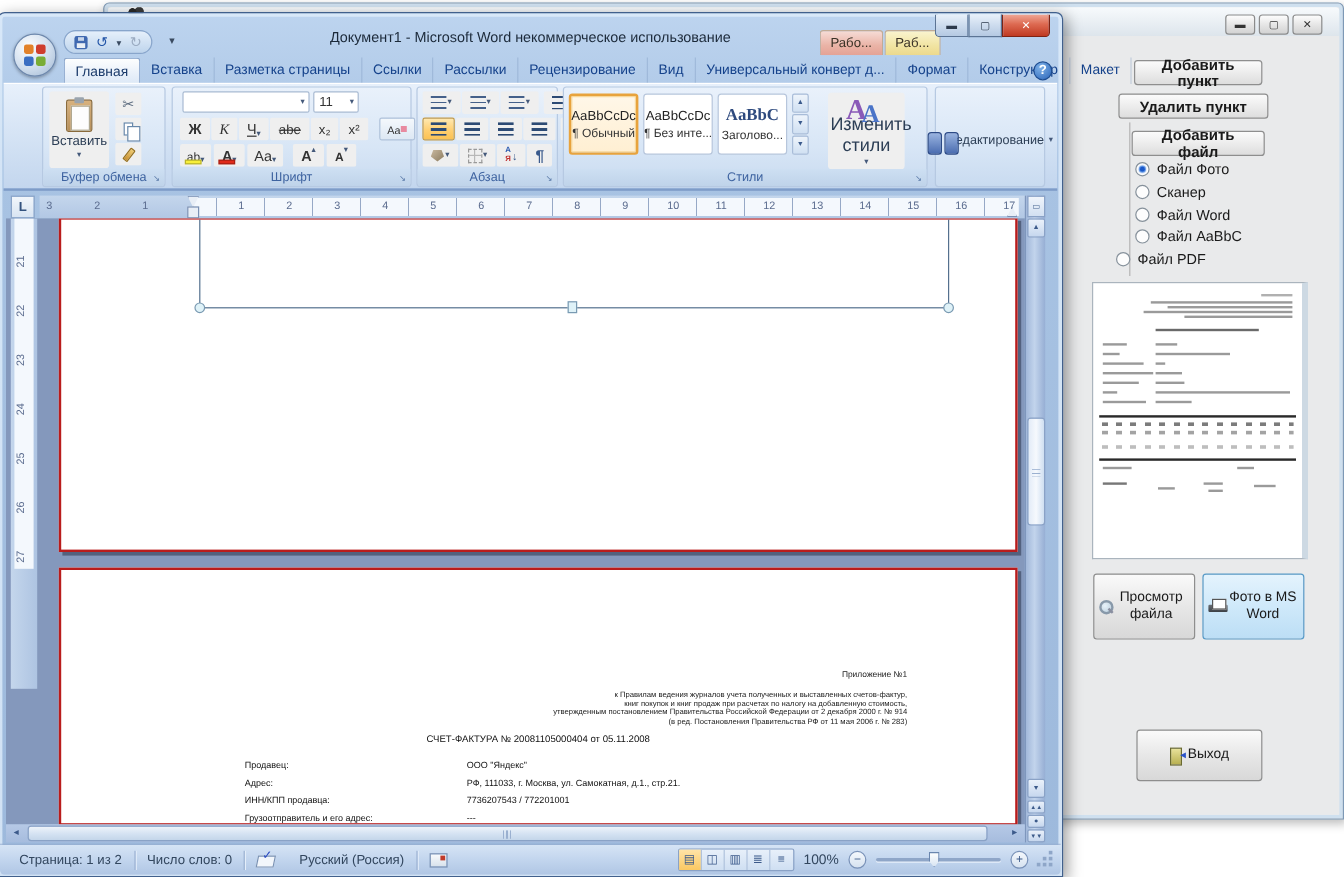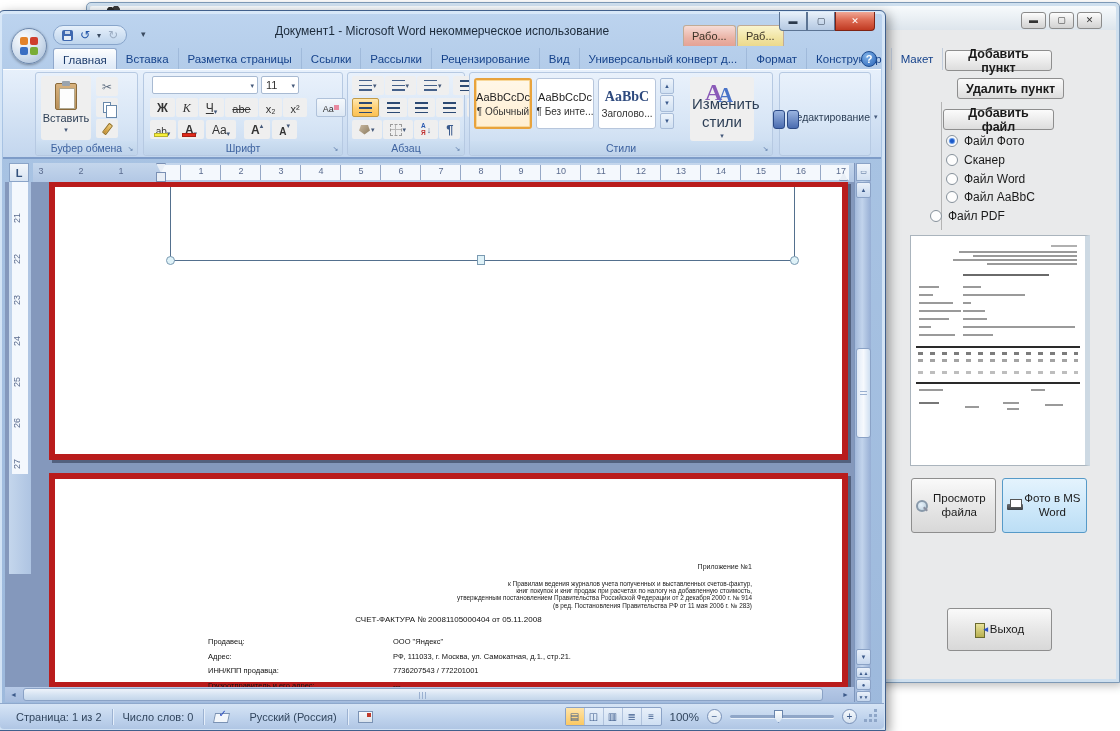--- a/index.html
+++ b/index.html
@@ -176,21 +176,21 @@
     clip-path:polygon(0 0,100% 0,50% 100%);}
   .indent-marker::after{content:"";position:absolute;left:0;bottom:0;width:8px;height:8px;background:#e8eef6;border:1px solid #7a90b4;}
   .rmargin-marker{position:absolute;left:806px;top:9px;width:9px;height:9px;background:#e8eef6;border:1px solid #7a90b4;
     clip-path:polygon(50% 0,100% 100%,0 100%);}
   .vruler{position:absolute;left:4px;top:0px;width:22px;height:392px;background:linear-gradient(90deg,#c4d6ec,#aec4e2);}
   .vruler-white{position:absolute;left:3px;top:0;width:16px;height:292px;background:#f4f8fd;}
   .vnum{position:absolute;left:2px;width:12px;text-align:center;font-size:9px;color:#5a6b8e;transform:rotate(-90deg);}
 
   
   .doc-area{position:absolute;left:6px;top:171px;width:849px;height:505px;background:#8498bc;overflow:hidden;}
-  .page{position:absolute;left:44px;width:799px;background:#fff;border:6px solid #b91c1c;box-shadow:3px 3px 0 rgba(25,32,50,.45);}
+  .page{position:absolute;left:44px;width:799px;background:#fff;border:2px solid #b91c1c;box-shadow:3px 3px 0 rgba(25,32,50,.45);}
   .page1{top:-1px;height:279px;}
   .page2{top:291px;height:215px;}
   .selline-v{position:absolute;width:1px;background:#54708e;top:0;height:74px;}
   .selline-h{position:absolute;height:1px;background:#54708e;top:73px;left:115px;width:625px;}
   .handle-circle{position:absolute;width:9px;height:9px;border-radius:50%;background:#dff2f8;border:1px solid #7a9ab2;top:69px;}
   .handle-square{position:absolute;width:8px;height:10px;background:#dff2f8;border:1px solid #7a9ab2;top:68px;left:422px;}
   .doc-appendix{position:absolute;right:90px;top:84px;font-size:7px;color:#1a1a1a;}
   .doc-preamble{position:absolute;right:90px;top:101px;text-align:right;font-size:6.4px;line-height:7.2px;color:#1a1a1a;}
   .doc-title{position:absolute;left:0;right:0;top:136px;text-align:center;font-size:8px;color:#111;}
   .doc-fields{position:absolute;left:127px;top:156px;font-size:7.5px;color:#111;line-height:14.5px;}
@@ -254,21 +254,21 @@
       <div class="win7-btn">▢</div>
       <div class="win7-btn">✕</div>
     </div>
   </div>
   <div class="panel-body">
     <div class="groupbox-line" style="left:851px;top:72px;height:128px;"></div>
 
     <button class="pbtn" style="left:855px;top:20px;width:107px;height:21px;">
       <span>Добавить пункт</span>
     </button>
-    <button class="pbtn" style="left:867px;top:48px;width:107px;height:21px;">
+    <button class="pbtn" style="left:842px;top:48px;width:125px;height:21px;">
       <span>Удалить пункт</span>
     </button>
     <button class="pbtn" style="left:853px;top:79px;width:111px;height:21px;">
       <span>Добавить файл</span>
     </button>
 
     <div class="radio-row selected" style="left:856px;top:104px;">
       <span class="radio-dot"></span>
       <span class="radio-label">Файл Фото</span>
     </div>

